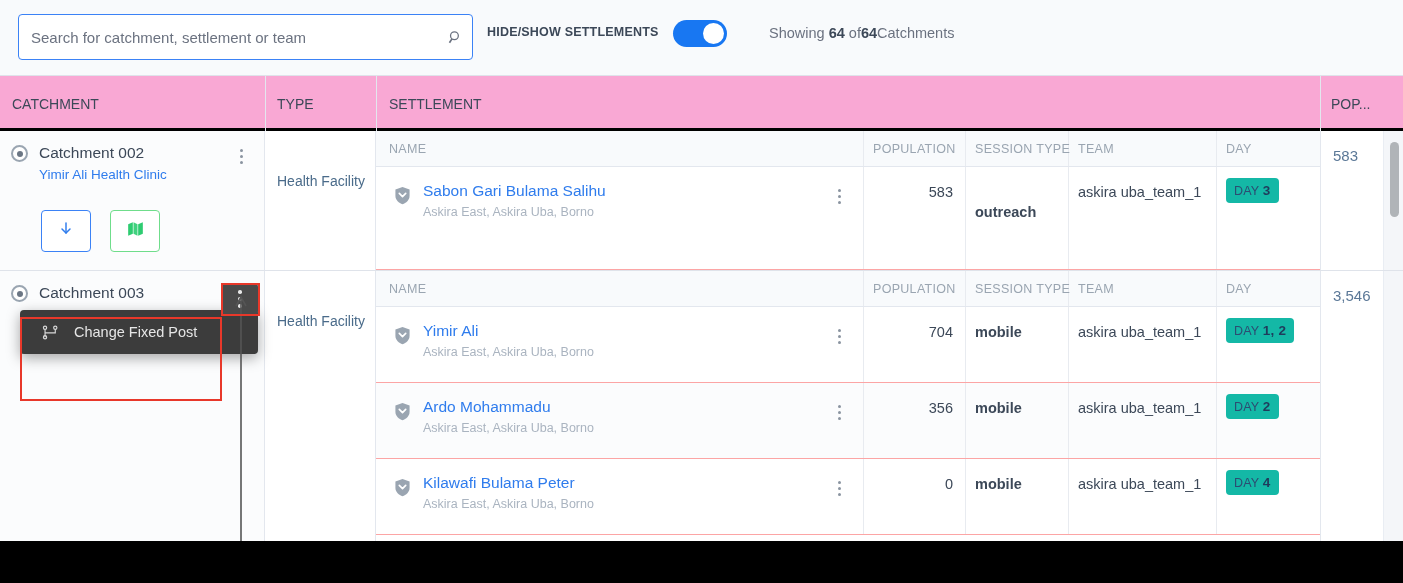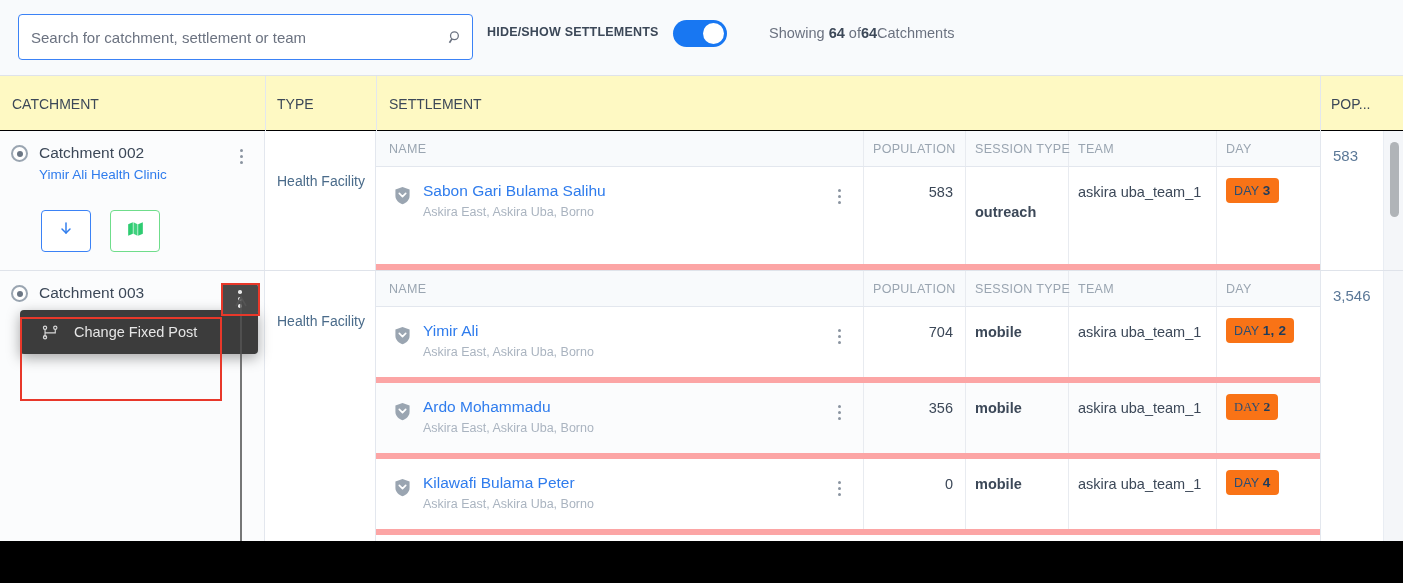--- a/index.html
+++ b/index.html
@@ -55,21 +55,21 @@
   }
   .showing {
     position: absolute; left: 769px; top: 25px;
     font-size: 14.5px; color: #6b7280; white-space: nowrap;
   }
   .showing b { color: #3c4858; font-weight: bold; }
 
   
   .thead {
     position: absolute; left: 0; top: 76px; width: 1403px; height: 55px;
-    background: #fef9c3; border-bottom: 1px solid #000000;
+    background: #f9a8d4; border-bottom: 3px solid #000000;
   }
   .thead .cell {
     position: absolute; top: 0; height: 55px;
     display: flex; align-items: center;
     font-size: 14px; color: #3c4858;
   }
   .vline { position: absolute; top: 0; width: 1px; background: #e3e7ee; }
 
   
   .tbody {
@@ -144,21 +144,21 @@
 
   
   .sub-head {
     position: relative; width: 100%; height: 36px;
     background: #f8fafc; border-bottom: 1px solid #e3e7ee;
   }
   .sub-head .sc {
     position: absolute; top: 0; height: 36px; display: flex; align-items: center;
     font-size: 12.5px; color: #9aa5b1; letter-spacing: .3px;
   }
-  .sub-row { position: relative; width: 100%; border-bottom: 6px solid #fca5a5; }
+  .sub-row { position: relative; width: 100%; border-bottom: 1px solid #fca5a5; }
   .sv { position: absolute; top: 0; width: 1px; height: 100%; background: #e8ebf0; }
 
   .shield {
     position: absolute; left: 18px; top: 19px; width: 17px; height: 19px;
   }
   .s-name {
     position: absolute; left: 47px; top: 15px;
     font-size: 15.5px; color: #2f7ced; cursor: pointer;
   }
   .s-loc {
@@ -166,21 +166,21 @@
     font-size: 12.5px; color: #aab4c0;
   }
   .s-pop {
     position: absolute; top: 17px; font-size: 14.5px; color: #3c4858;
     text-align: right;
   }
   .s-sess { position: absolute; top: 17px; font-size: 14.5px; color: #3c4858; font-weight: bold; }
   .s-team { position: absolute; top: 17px; font-size: 14.5px; color: #3c4858; }
   .day-badge {
     position: absolute; top: 11px;
-    background: #f97316; color: #2c4d72; border-radius: 4px;
+    background: #14b8a6; color: #2c4d72; border-radius: 4px;
     padding: 5px 8px; font-size: 12.5px; letter-spacing: .2px; text-align: right;
   }
   .day-badge b { font-size: 13.5px; color: #1f3c5c; }
   .s-kebab { position: absolute; top: 14px; }
   .pop-val { position: absolute; left: 12px; top: 16px; font-size: 15px; color: #5b7897; }
 
   
   .scrollbar-track {
     position: absolute; right: 4px; top: 137px; width: 9px; height: 398px;
     background: transparent;
@@ -423,21 +423,21 @@
           <div class="s-name">Ardo Mohammadu</div>
           <div class="s-loc">Askira East, Askira Uba, Borno</div>
           <div class="kebab s-kebab" style="left:450px;">
             <i></i>
             <i></i>
             <i></i>
           </div>
           <div class="s-pop" style="left:497px;width:80px;justify-content:flex-end;display:flex;">356</div>
           <div class="s-sess" style="left:599px;">mobile</div>
           <div class="s-team" style="left:702px;">askira uba_team_1</div>
-          <div class="day-badge" style="left:850px;font-family:Liberation Serif, serif;">
+          <div class="day-badge" style="left:850px;">
             <span>DAY</span>
             <b>2</b>
           </div>
         </div>
 
         <div class="sub-row" style="height:76px;">
           <div class="sv" style="left:487px;"></div>
           <div class="sv" style="left:589px;"></div>
           <div class="sv" style="left:692px;"></div>
           <div class="sv" style="left:840px;"></div>

